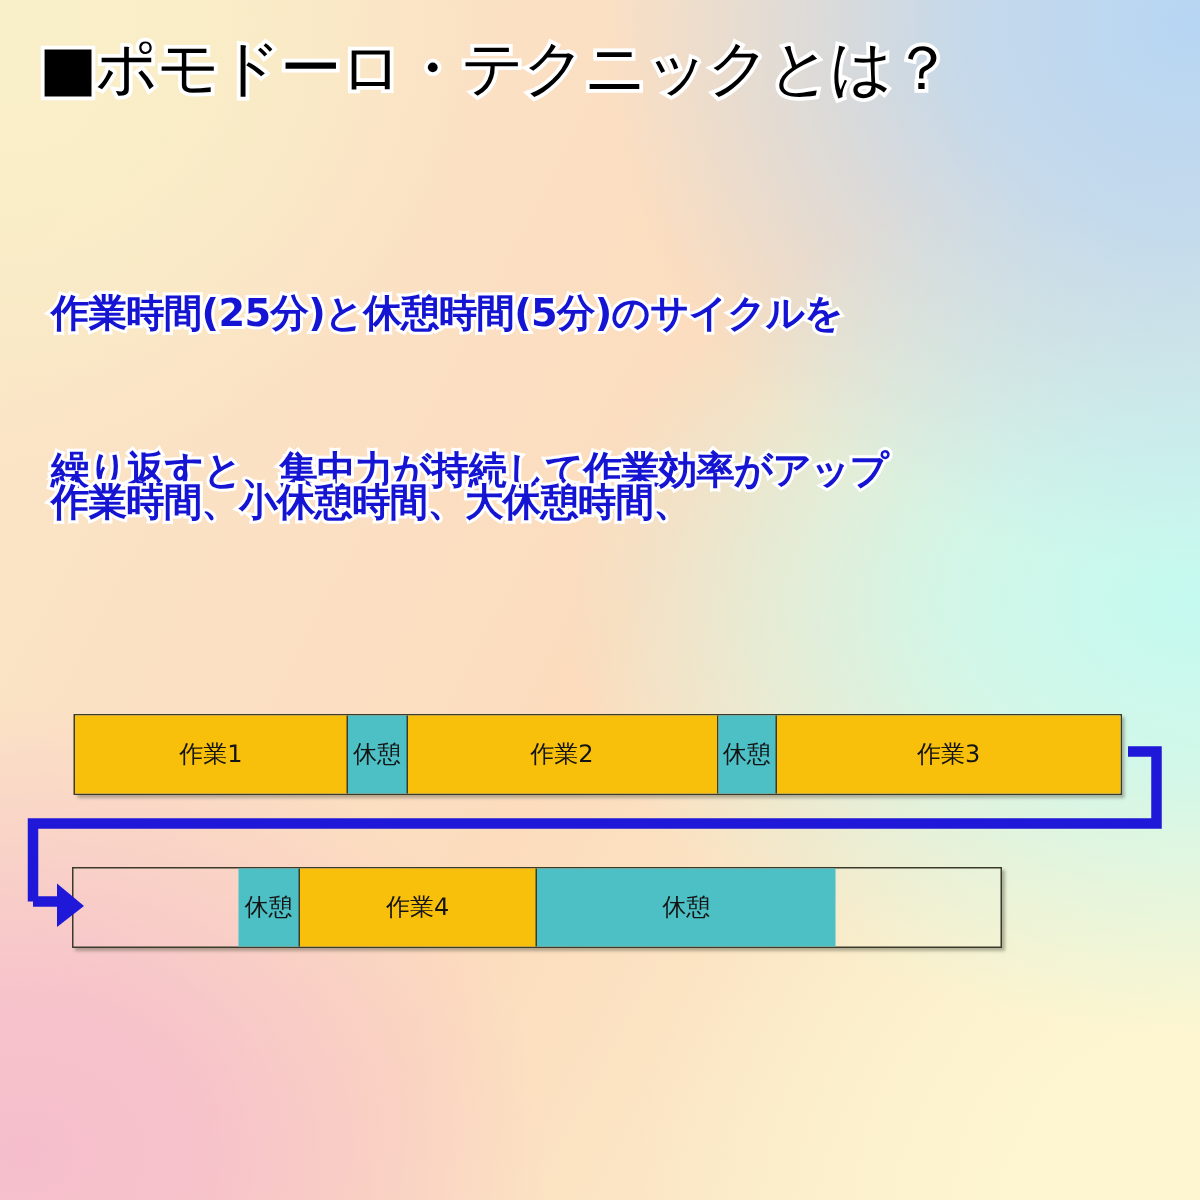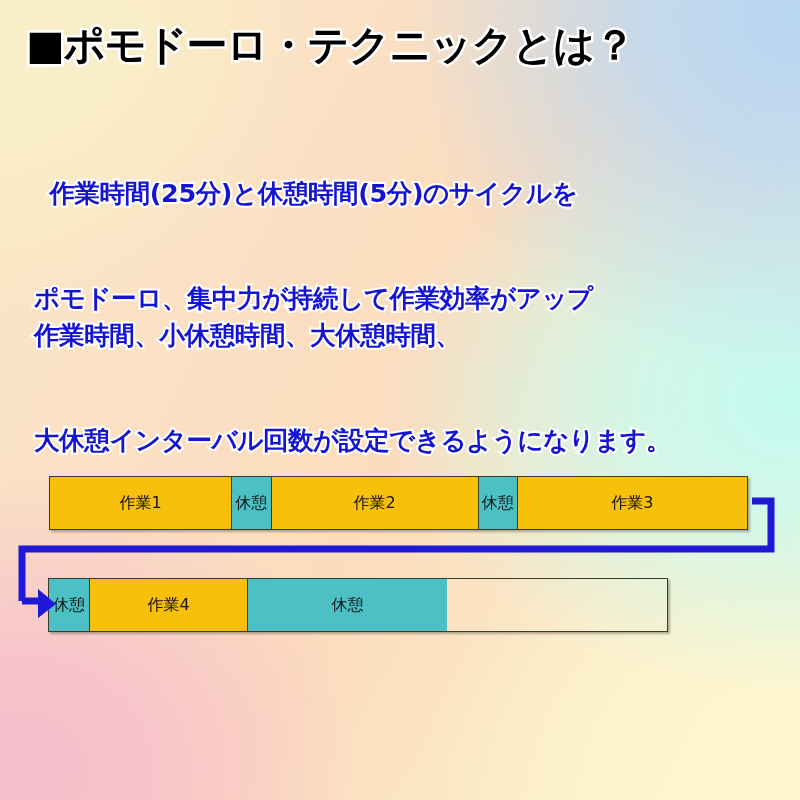--- a/index.html
+++ b/index.html
@@ -26,21 +26,21 @@
       linear-gradient(118deg, #fae7c6 0%, #fbe0c4 30%, #fcdcbd 52%, #fbe8c6 74%, #fdf3cf 100%);
   }
 
   
   #title {
     position: absolute;
     left: 26px;
     top: 18px;
     font-family: "DejaVu Sans", "Liberation Sans", sans-serif;
     font-size: 41px;
-    font-weight: bold;
+    font-weight: normal;
     color: #000000;
     letter-spacing: -1px;
     white-space: nowrap;
     -webkit-text-stroke: 5px #ffffff;
     paint-order: stroke fill;
     text-shadow:
       0 0 3px #ffffff, 0 0 3px #ffffff;
   }
 
   
@@ -49,32 +49,33 @@
     font-family: "DejaVu Sans", "Liberation Sans", sans-serif;
     font-size: 25.5px;
     font-weight: bold;
     color: #1414d2;
     line-height: 35px;
     white-space: pre;
     letter-spacing: -0.4px;
     -webkit-text-stroke: 4px #ffffff;
     paint-order: stroke fill;
   }
-  #para1 { left: 34px; top: 106px; text-align: center; }
+  #para1 { left: 34px; top: 122px; }
   #para2 { left: 34px; top: 248px; }
   .para .line { display: block; }
 
   
   .bar {
     position: absolute;
     display: flex;
     height: 54px;
     box-sizing: border-box;
     border: 1px solid #3b3b2c;
     box-shadow: 2px 2px 2px rgba(90,90,70,0.45);
+    justify-content: center;
   }
   #bar-row-1 { left: 49px; top: 476px; width: 699px; }
   #bar-row-2 { left: 48px; top: 578px; width: 620px; }
 
   .seg {
     box-sizing: border-box;
     display: flex;
     align-items: center;
     justify-content: center;
     font-family: "DejaVu Sans", "Liberation Sans", sans-serif;
@@ -101,26 +102,25 @@
 </style>
 </head>
 <body>
 
 <div id="slide">
 
   <div id="title">■ポモドーロ・テクニックとは？</div>
 
   <div class="para" id="para1">
     <span class="line">作業時間(25分)と休憩時間(5分)のサイクルを</span>
-    <span class="line">ポモドーロ、集中力が持続して作業効率がアップ</span>
+    <span class="line">繰り返すと、集中力が持続して作業効率がアップ</span>
   </div>
 
   <div class="para" id="para2">
     <span class="line">作業時間、小休憩時間、大休憩時間、</span>
-    <span class="line">大休憩インターバル回数が設定できるようになります。</span>
   </div>
 
   <div class="bar" id="bar-row-1">
     <div class="seg work" style="width:190px">作業1</div>
     <div class="seg break" style="width:41px">休憩</div>
     <div class="seg work" style="width:216px">作業2</div>
     <div class="seg break" style="width:41px">休憩</div>
     <div class="seg work" style="width:239px">作業3</div>
   </div>
 

